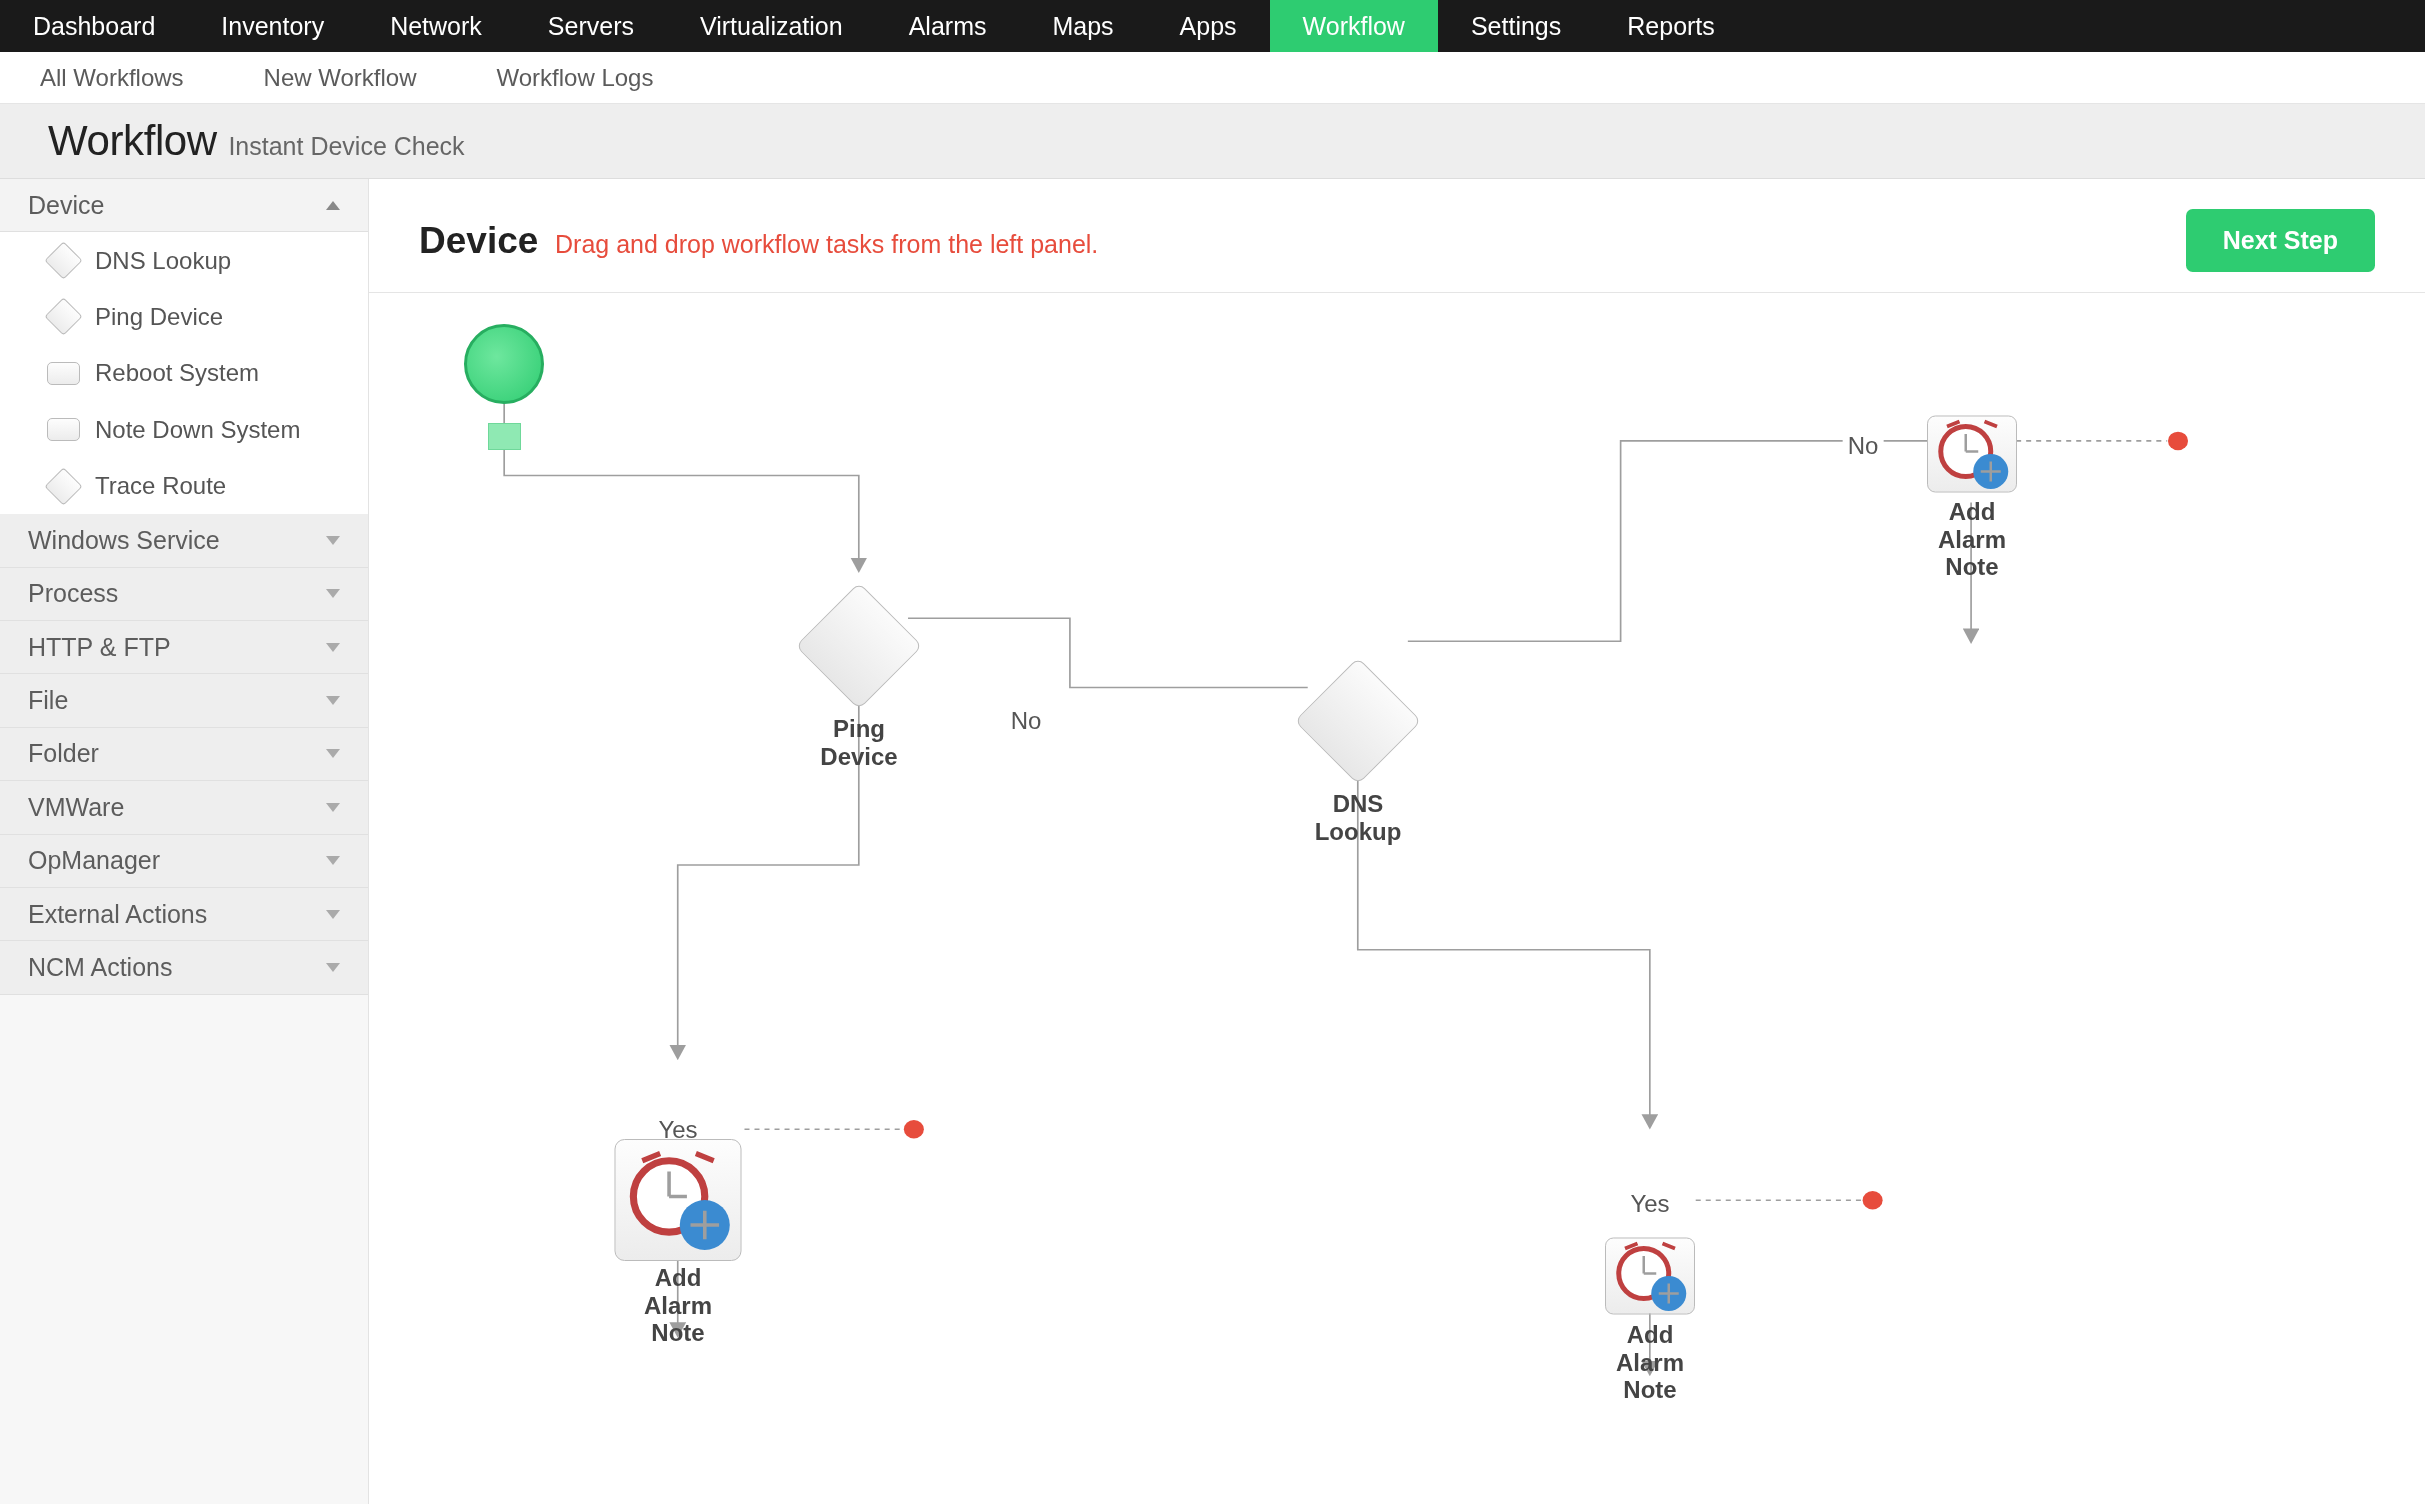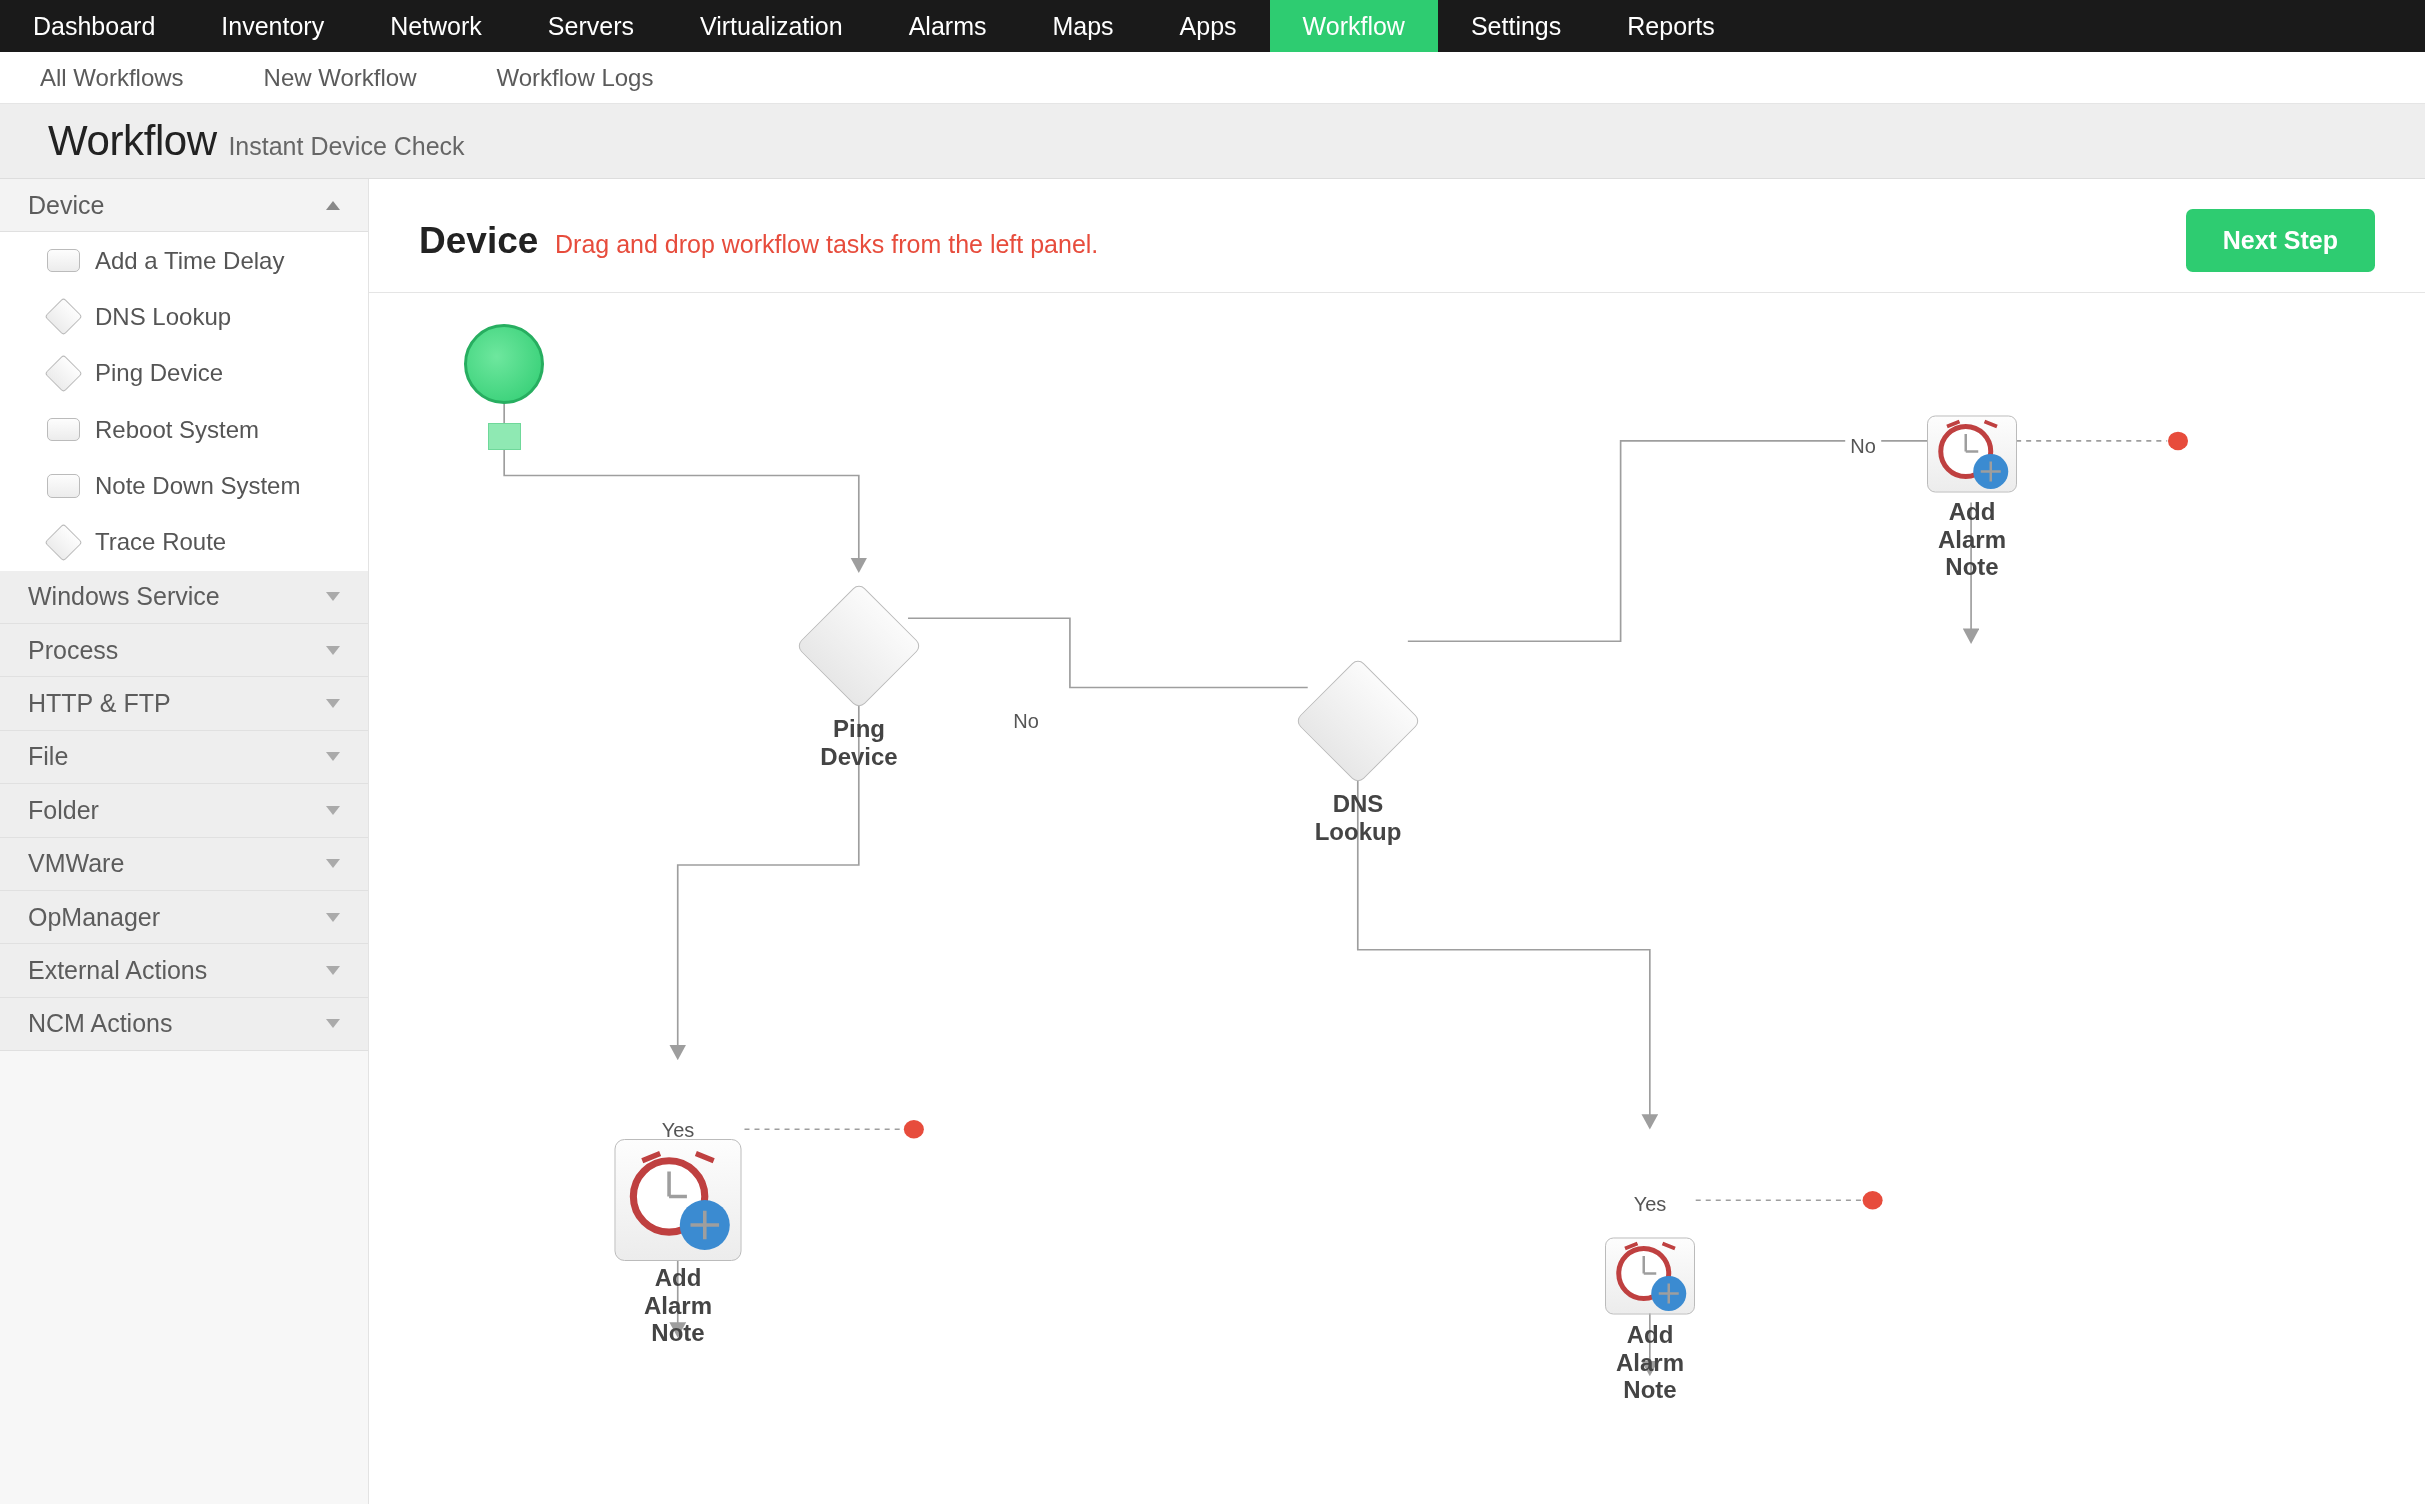--- a/index.html
+++ b/index.html
@@ -64,21 +64,21 @@
 
   
   .flow { position: absolute; inset: 0; top: 100px; }
   .flow svg { position: absolute; inset: 0; width: 100%; height: 100%; }
 
   .node-label {
     position: absolute; font-size: 24px; color: #444; text-align: center;
     transform: translate(-50%, 0); line-height: 1.15; font-weight: bold;
   }
   .edge-label {
-    position: absolute; font-size: 20px; color: #555; background: #fff;
+    position: absolute; font-size: 24px; color: #555; background: #fff;
     padding: 0 5px; transform: translate(-50%, -50%);
   }
 
   
   .start-circle {
     position: absolute; width: 80px; height: 80px; border-radius: 50%;
     background: radial-gradient(circle at 40% 40%, #6ee79e, #2ecc71);
     border: 3.3px solid #27ae60;
   }
   .start-handle {
@@ -143,26 +143,20 @@
 
 <div class="content">
 
   <aside class="sidebar">
 
     <div class="side-section-head open first">
       <span>Device</span>
       <span class="side-arrow up"></span>
     </div>
     <div class="side-items">
-      <div class="side-item">
-        <span class="icon-slot">
-            <span class="rrect"></span>
-          </span>
-        <span>Add a Time Delay</span>
-      </div>
       <div class="side-item">
         <span class="icon-slot">
             <span class="diamond"></span>
           </span>
         <span>DNS Lookup</span>
       </div>
       <div class="side-item">
         <span class="icon-slot">
             <span class="diamond"></span>
           </span>

